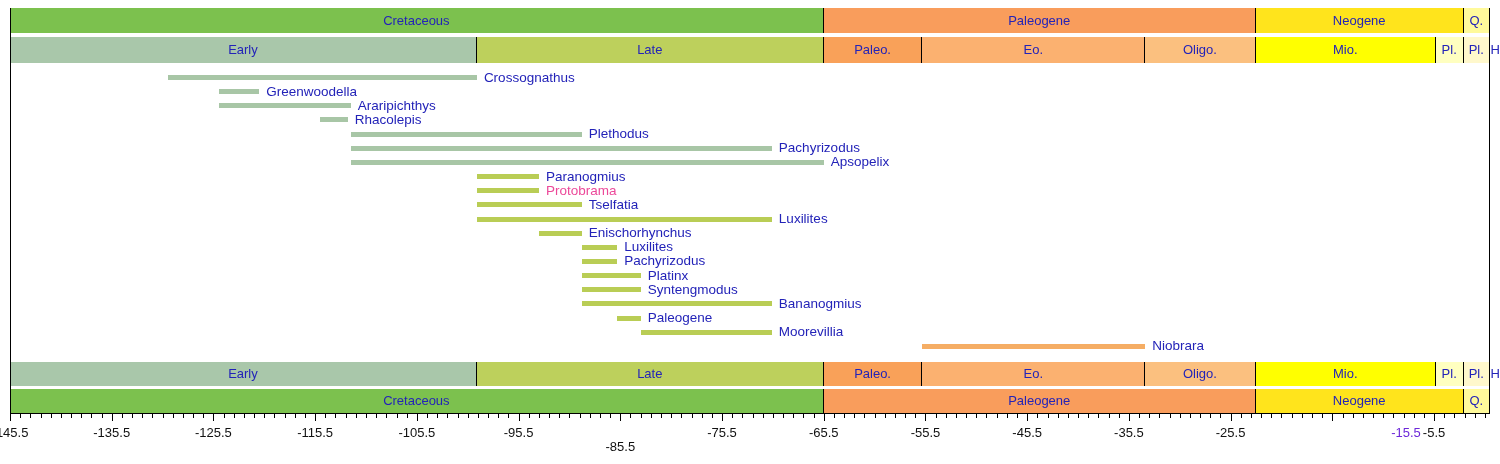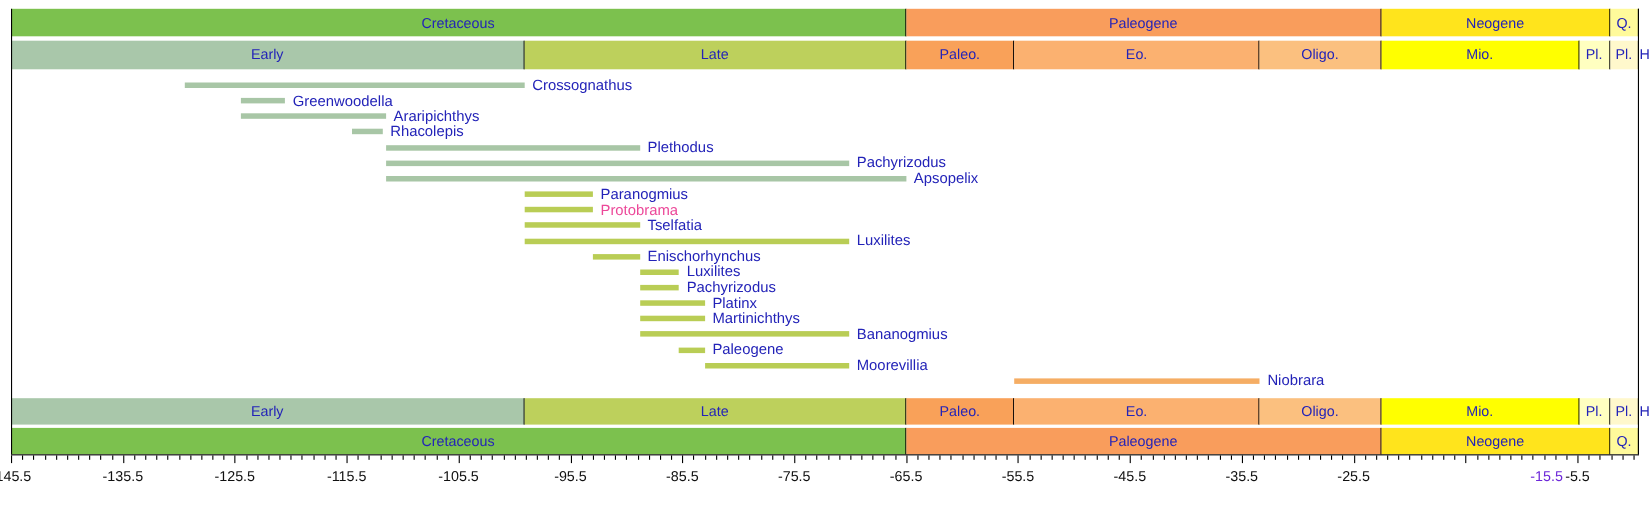--- a/index.html
+++ b/index.html
@@ -98,21 +98,21 @@
       <div class="taxon-label" style="left: 778.869px; top: 212px; color: rgb(35, 35, 184);">Luxilites</div>
       <div class="taxon-bar" style="left: 538.935px; top: 230.65px; width: 42.7216px; height: 5px; background: rgb(185, 205, 85);"></div>
       <div class="taxon-label" style="left: 588.656px; top: 226.15px; color: rgb(35, 35, 184);">Enischorhynchus</div>
       <div class="taxon-bar" style="left: 581.656px; top: 244.8px; width: 35.6014px; height: 5px; background: rgb(185, 205, 85);"></div>
       <div class="taxon-label" style="left: 624.258px; top: 240.3px; color: rgb(35, 35, 184);">Luxilites</div>
       <div class="taxon-bar" style="left: 581.656px; top: 258.95px; width: 35.6014px; height: 5px; background: rgb(185, 205, 85);"></div>
       <div class="taxon-label" style="left: 624.258px; top: 254.45px; color: rgb(35, 35, 184);">Pachyrizodus</div>
       <div class="taxon-bar" style="left: 581.656px; top: 273.1px; width: 58.9966px; height: 5px; background: rgb(185, 205, 85);"></div>
       <div class="taxon-label" style="left: 647.653px; top: 268.6px; color: rgb(35, 35, 184);">Platinx</div>
       <div class="taxon-bar" style="left: 581.656px; top: 287.25px; width: 58.9966px; height: 5px; background: rgb(185, 205, 85);"></div>
-      <div class="taxon-label" style="left: 647.653px; top: 282.75px; color: rgb(35, 35, 184);">Martinichthys</div>
+      <div class="taxon-label" style="left: 647.653px; top: 282.75px; color: rgb(35, 35, 184);">Syntengmodus</div>
       <div class="taxon-bar" style="left: 581.656px; top: 301.4px; width: 190.213px; height: 5px; background: rgb(185, 205, 85);"></div>
       <div class="taxon-label" style="left: 778.869px; top: 296.9px; color: rgb(35, 35, 184);">Bananogmius</div>
       <div class="taxon-bar" style="left: 617.258px; top: 315.55px; width: 23.3952px; height: 5px; background: rgb(185, 205, 85);"></div>
       <div class="taxon-label" style="left: 647.653px; top: 311.05px; color: rgb(35, 35, 184);">Paleogene</div>
       <div class="taxon-bar" style="left: 640.653px; top: 329.7px; width: 131.216px; height: 5px; background: rgb(185, 205, 85);"></div>
       <div class="taxon-label" style="left: 778.869px; top: 325.2px; color: rgb(35, 35, 184);">Moorevillia</div>
       <div class="taxon-bar" style="left: 922.412px; top: 343.85px; width: 222.763px; height: 5px; background: rgb(245, 173, 100);"></div>
       <div class="taxon-label" style="left: 1152.18px; top: 339.35px; color: rgb(35, 35, 184);">Niobrara</div>
     </div>
   <div id="bottom-epoch-band">
@@ -305,21 +305,21 @@
       <div class="tick" style="left: 1454.4px; top: 414px; height: 4px;"></div>
       <div class="tick" style="left: 1464.57px; top: 414px; height: 4px;"></div>
       <div class="tick" style="left: 1474.74px; top: 414px; height: 4px;"></div>
       <div class="tick" style="left: 1484.91px; top: 414px; height: 4px;"></div>
       <div class="tick-label" style="left: 10px; top: 425px; color: rgb(17, 17, 17);">-145.5</div>
       <div class="tick-label" style="left: 111.718px; top: 425px; color: rgb(17, 17, 17);">-135.5</div>
       <div class="tick-label" style="left: 213.436px; top: 425px; color: rgb(17, 17, 17);">-125.5</div>
       <div class="tick-label" style="left: 315.155px; top: 425px; color: rgb(17, 17, 17);">-115.5</div>
       <div class="tick-label" style="left: 416.873px; top: 425px; color: rgb(17, 17, 17);">-105.5</div>
       <div class="tick-label" style="left: 518.591px; top: 425px; color: rgb(17, 17, 17);">-95.5</div>
-      <div class="tick-label" style="left: 620.309px; top: 425px; color: rgb(17, 17, 17);">-85.5</div>
+      <div class="tick-label" style="left: 620.309px; top: 439px; color: rgb(17, 17, 17);">-85.5</div>
       <div class="tick-label" style="left: 722.027px; top: 425px; color: rgb(17, 17, 17);">-75.5</div>
       <div class="tick-label" style="left: 823.746px; top: 425px; color: rgb(17, 17, 17);">-65.5</div>
       <div class="tick-label" style="left: 925.464px; top: 425px; color: rgb(17, 17, 17);">-55.5</div>
       <div class="tick-label" style="left: 1027.18px; top: 425px; color: rgb(17, 17, 17);">-45.5</div>
       <div class="tick-label" style="left: 1128.9px; top: 425px; color: rgb(17, 17, 17);">-35.5</div>
       <div class="tick-label" style="left: 1230.62px; top: 425px; color: rgb(17, 17, 17);">-25.5</div>
       <div class="tick-label" style="left: 1406px; top: 425px; color: #6d28d9; text-align: center;">-15.5</div>
       <div class="tick-label" style="left: 1434.05px; top: 425px; color: rgb(17, 17, 17);">-5.5</div>
     </div>
 </div>

